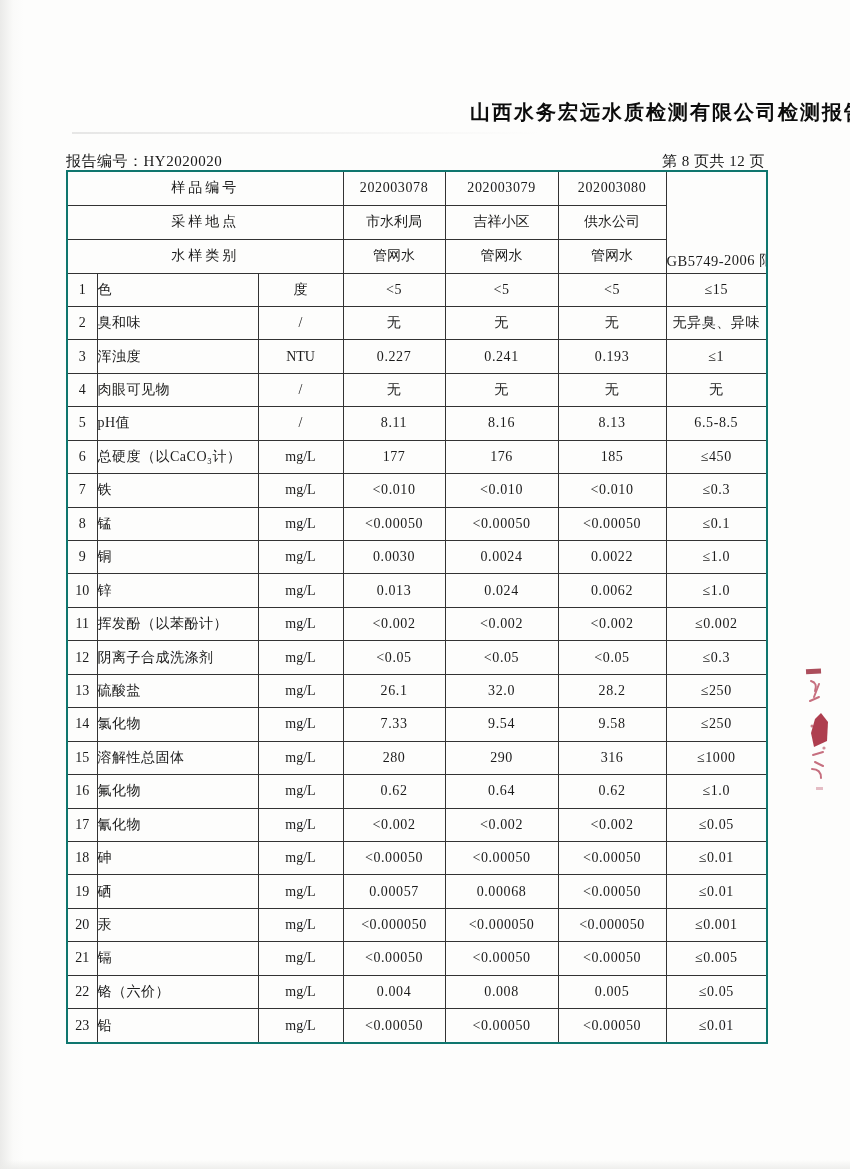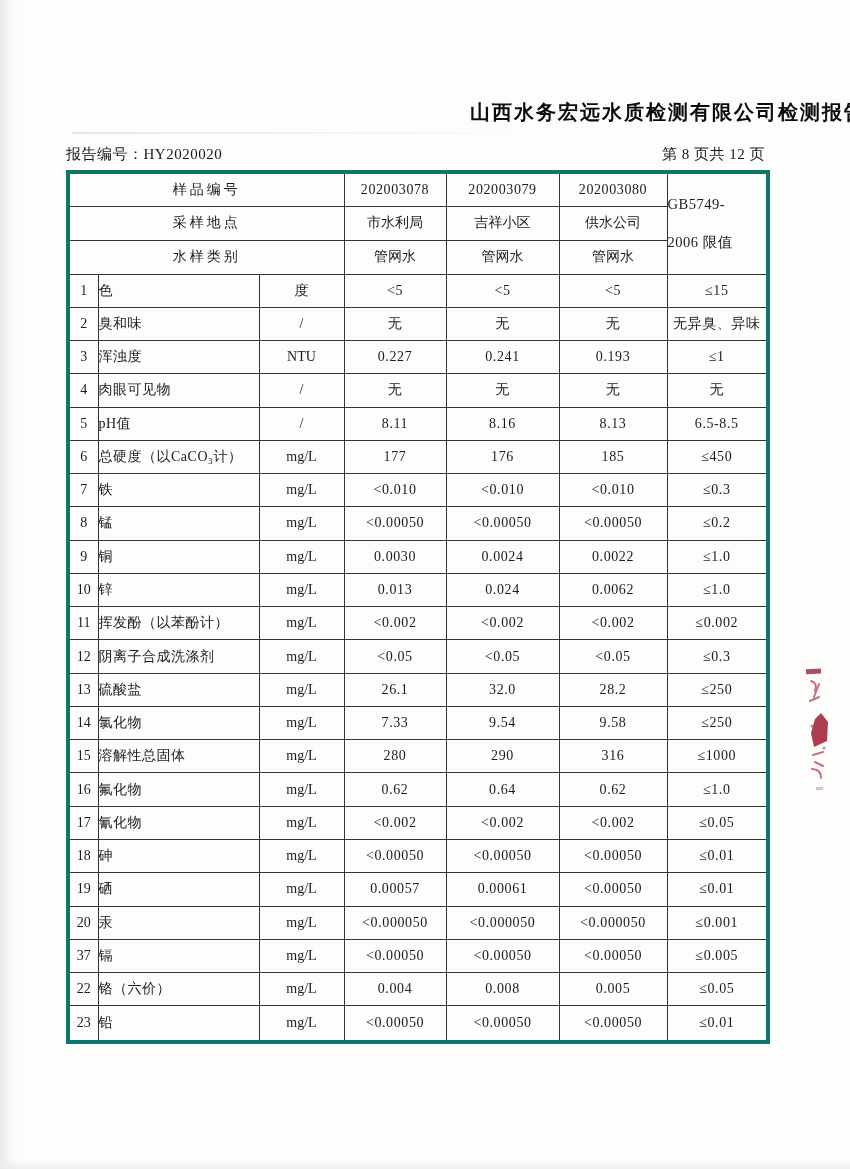--- a/index.html
+++ b/index.html
@@ -13,37 +13,37 @@
     background:linear-gradient(90deg,#e4e4e2 0%,rgba(244,244,242,0.4) 55%,rgba(253,253,252,0) 100%);
     opacity:.75;pointer-events:none;}
   .scan-edge-bottom{position:absolute;left:0;bottom:0;width:100%;height:9px;
     background:linear-gradient(0deg,#ebebe9,rgba(250,250,248,0));opacity:.8;pointer-events:none;}
   .scan-streak{position:absolute;top:132px;left:72px;width:470px;height:2px;
     background:linear-gradient(90deg,rgba(150,150,150,.22),rgba(150,150,150,0));pointer-events:none;}
   
   .title{position:absolute;top:99px;left:16px;width:100%;margin:0;text-align:right;
     font-family:"Liberation Sans","DejaVu Sans",sans-serif;font-weight:700;
     font-size:20px;letter-spacing:2px;color:#0c0c0c;}
-  .meta-row{position:absolute;top:145px;left:66px;width:699px;
+  .meta-row{position:absolute;top:152px;left:66px;width:699px;
     display:flex;justify-content:space-between;align-items:baseline;
     font-size:15px;letter-spacing:.5px;color:#181818;}
   
   table.results{position:absolute;left:66px;top:170px;width:700px;height:874px;
     border-collapse:collapse;table-layout:fixed;
     font-size:14px;color:#1b1b1b;}
-  table.results{border:4px solid #0f766e;}
+  table.results{border:2px solid #0f766e;}
   table.results td{border:1.5px solid #333333;padding:0;overflow:hidden;white-space:nowrap;}
   thead tr{height:34px;}
   .c{text-align:center;}
   .name{text-align:left;padding-left:9px;letter-spacing:.5px;}
   .num{letter-spacing:0;}
   .val{letter-spacing:.6px;}
   .hl{text-align:center;letter-spacing:3px;}
-  .limit-head-inner{height:96px;display:flex;flex-direction:column;justify-content:space-evenly;
-    align-items:flex-start;letter-spacing:.5px;font-size:14.5px;}
+  .limit-head-inner{height:96px;display:flex;flex-direction:row;justify-content:space-evenly;
+    align-items:flex-end;letter-spacing:.5px;font-size:14.5px;}
   
   .stamp{position:absolute;left:797px;top:656px;width:50px;height:160px;pointer-events:none;}
 </style>
 </head>
 <body>
 
 <div class="page">
 
   <div class="scan-edge-left"></div>
   <div class="scan-edge-bottom"></div>
@@ -156,21 +156,21 @@
     <td class="c val">&lt;0.010</td>
     <td class="c val">≤0.3</td>
   </tr>
         <tr>
     <td class="c num">8</td>
     <td class="name">锰</td>
     <td class="c">mg/L</td>
     <td class="c val">&lt;0.00050</td>
     <td class="c val">&lt;0.00050</td>
     <td class="c val">&lt;0.00050</td>
-    <td class="c val">≤0.2</td>
+    <td class="c val">≤0.1</td>
   </tr>
         <tr>
     <td class="c num">9</td>
     <td class="name">铜</td>
     <td class="c">mg/L</td>
     <td class="c val">0.0030</td>
     <td class="c val">0.0024</td>
     <td class="c val">0.0022</td>
     <td class="c val">≤1.0</td>
   </tr>
@@ -253,35 +253,35 @@
     <td class="c val">&lt;0.00050</td>
     <td class="c val">&lt;0.00050</td>
     <td class="c val">&lt;0.00050</td>
     <td class="c val">≤0.01</td>
   </tr>
         <tr>
     <td class="c num">19</td>
     <td class="name">硒</td>
     <td class="c">mg/L</td>
     <td class="c val">0.00057</td>
-    <td class="c val">0.00061</td>
+    <td class="c val">0.00068</td>
     <td class="c val">&lt;0.00050</td>
     <td class="c val">≤0.01</td>
   </tr>
         <tr>
     <td class="c num">20</td>
     <td class="name">汞</td>
     <td class="c">mg/L</td>
     <td class="c val">&lt;0.000050</td>
     <td class="c val">&lt;0.000050</td>
     <td class="c val">&lt;0.000050</td>
     <td class="c val">≤0.001</td>
   </tr>
         <tr>
-    <td class="c num">37</td>
+    <td class="c num">21</td>
     <td class="name">镉</td>
     <td class="c">mg/L</td>
     <td class="c val">&lt;0.00050</td>
     <td class="c val">&lt;0.00050</td>
     <td class="c val">&lt;0.00050</td>
     <td class="c val">≤0.005</td>
   </tr>
         <tr>
     <td class="c num">22</td>
     <td class="name">铬（六价）</td>

